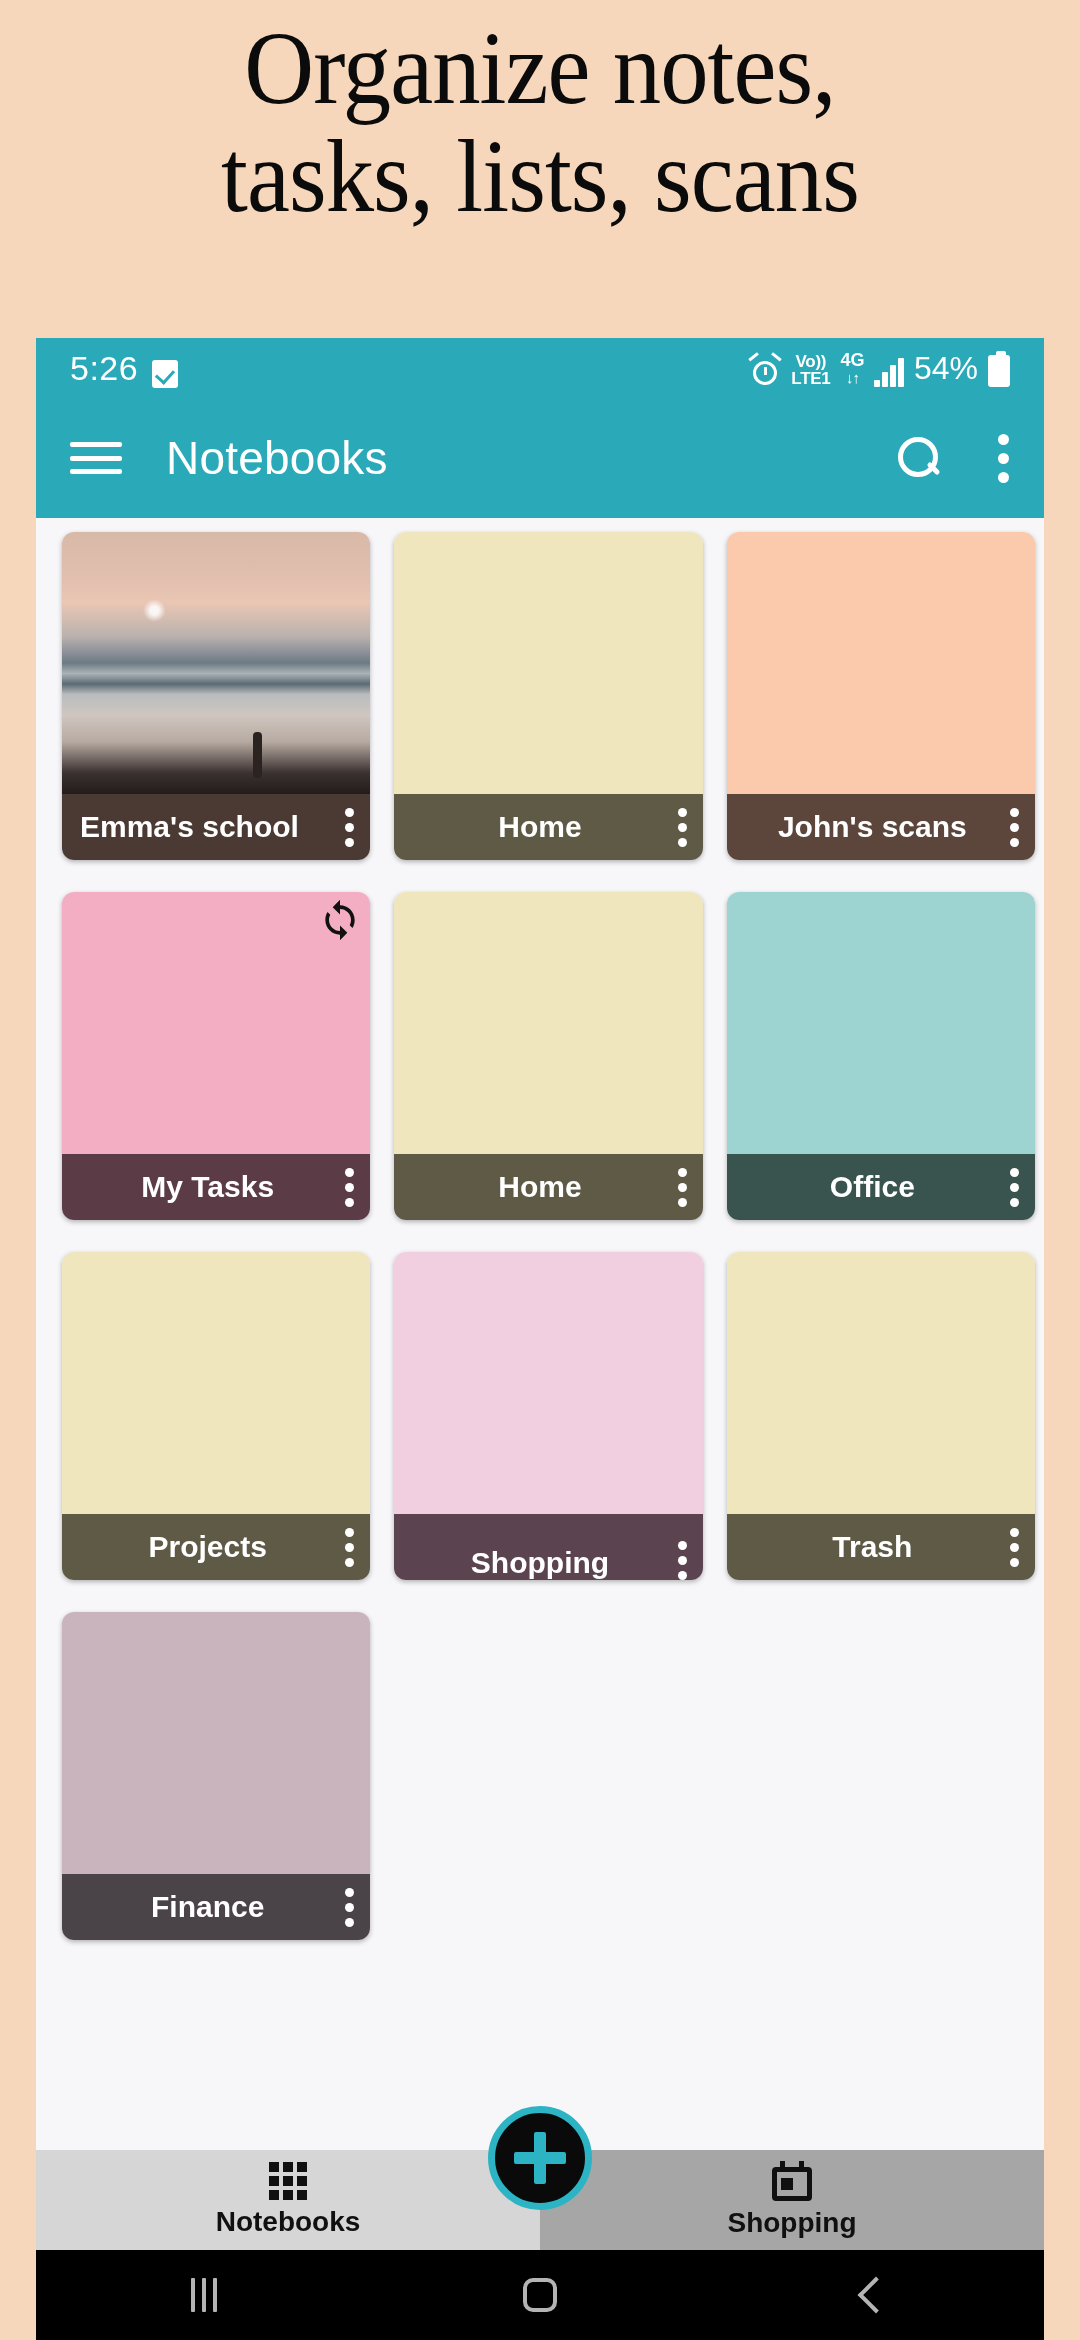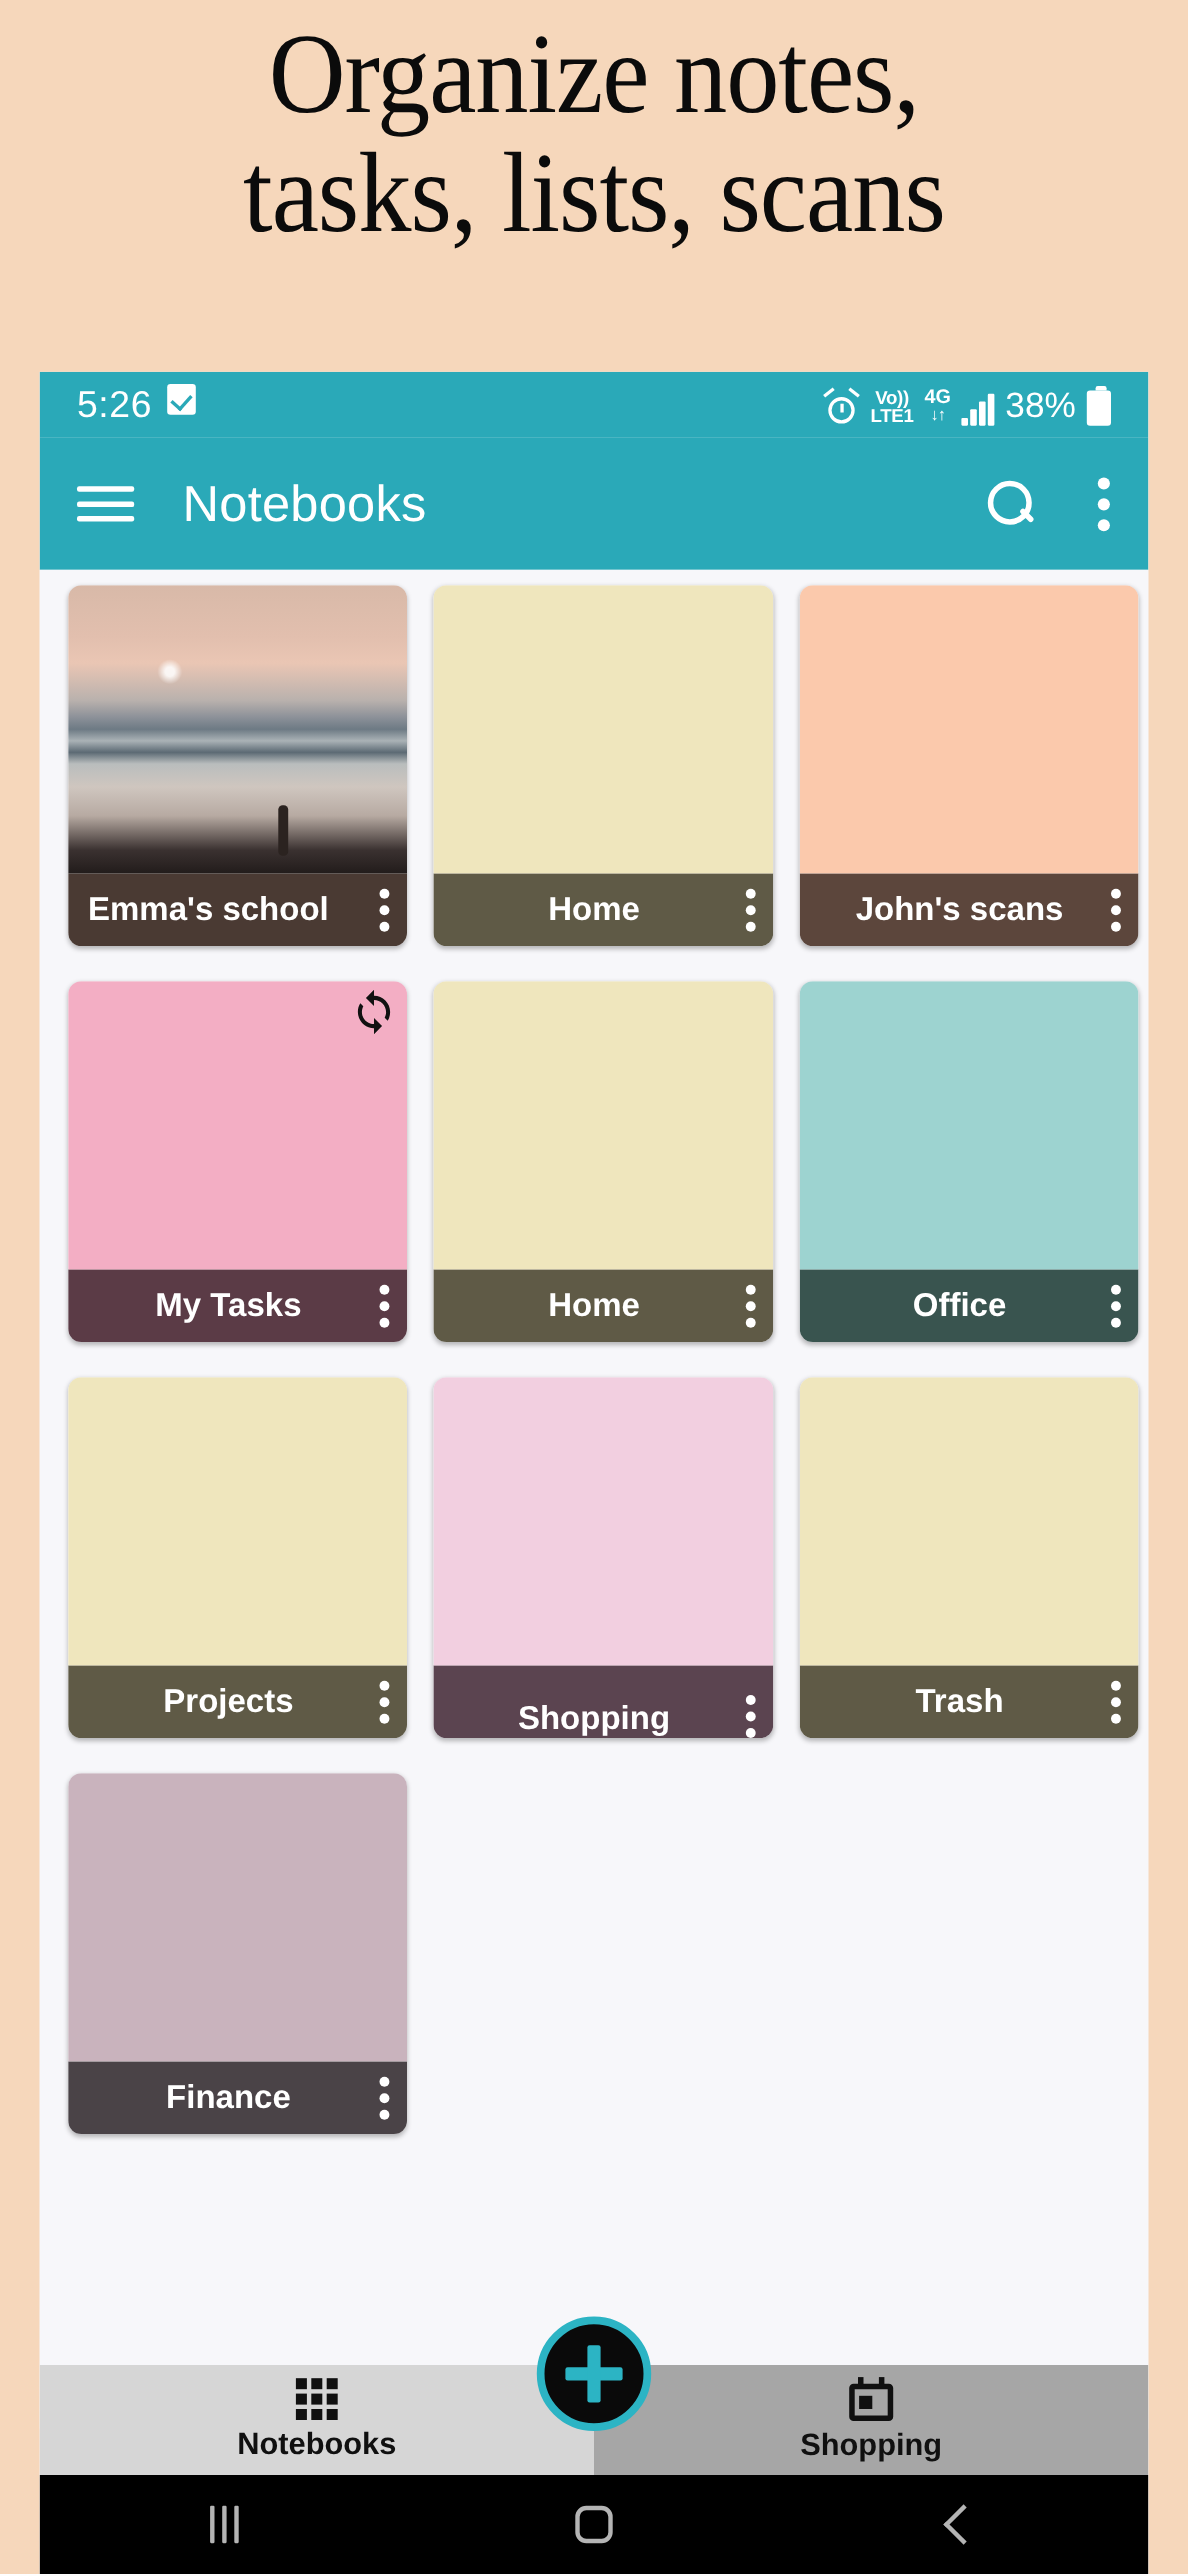--- a/index.html
+++ b/index.html
@@ -38,21 +38,21 @@
     overflow: hidden;
   }
 
   
   .statusbar {
     height: 60px; background: #2aa9b8;
     display: flex; align-items: center;
     padding: 0 34px;
     color: #ffffff;
   }
-  .sb-left { display: flex; align-items: flex-start; gap: 14px; }
+  .sb-left { display: flex; align-items: flex-end; gap: 14px; }
   .sb-clock { font-size: 34px; font-weight: 400; letter-spacing: 0.5px; }
   .sb-right { margin-left: auto; display: flex; align-items: flex-end; gap: 10px; }
   .sb-check {
     width: 26px; height: 28px; background: #ffffff; border-radius: 3px;
     position: relative;
   }
   .sb-check::after {
     content: ""; position: absolute; left: 7px; top: 6px;
     width: 9px; height: 14px;
     border: solid #2aa9b8; border-width: 0 3.4px 3.4px 0;
@@ -267,21 +267,21 @@
       <span class="g4">
         <span>4G</span>
         <span class="arrows">↓↑</span>
       </span>
       <span class="bars">
           <i></i>
           <i></i>
           <i></i>
           <i></i>
         </span>
-      <span class="sb-batt-txt">38%</span>
+      <span class="sb-batt-txt">54%</span>
       <span class="batt"></span>
     </div>
   </div>
 
   <div class="appbar">
     <div class="hamburger">
       <span></span>
         <span></span>
         <span></span>
     </div>

